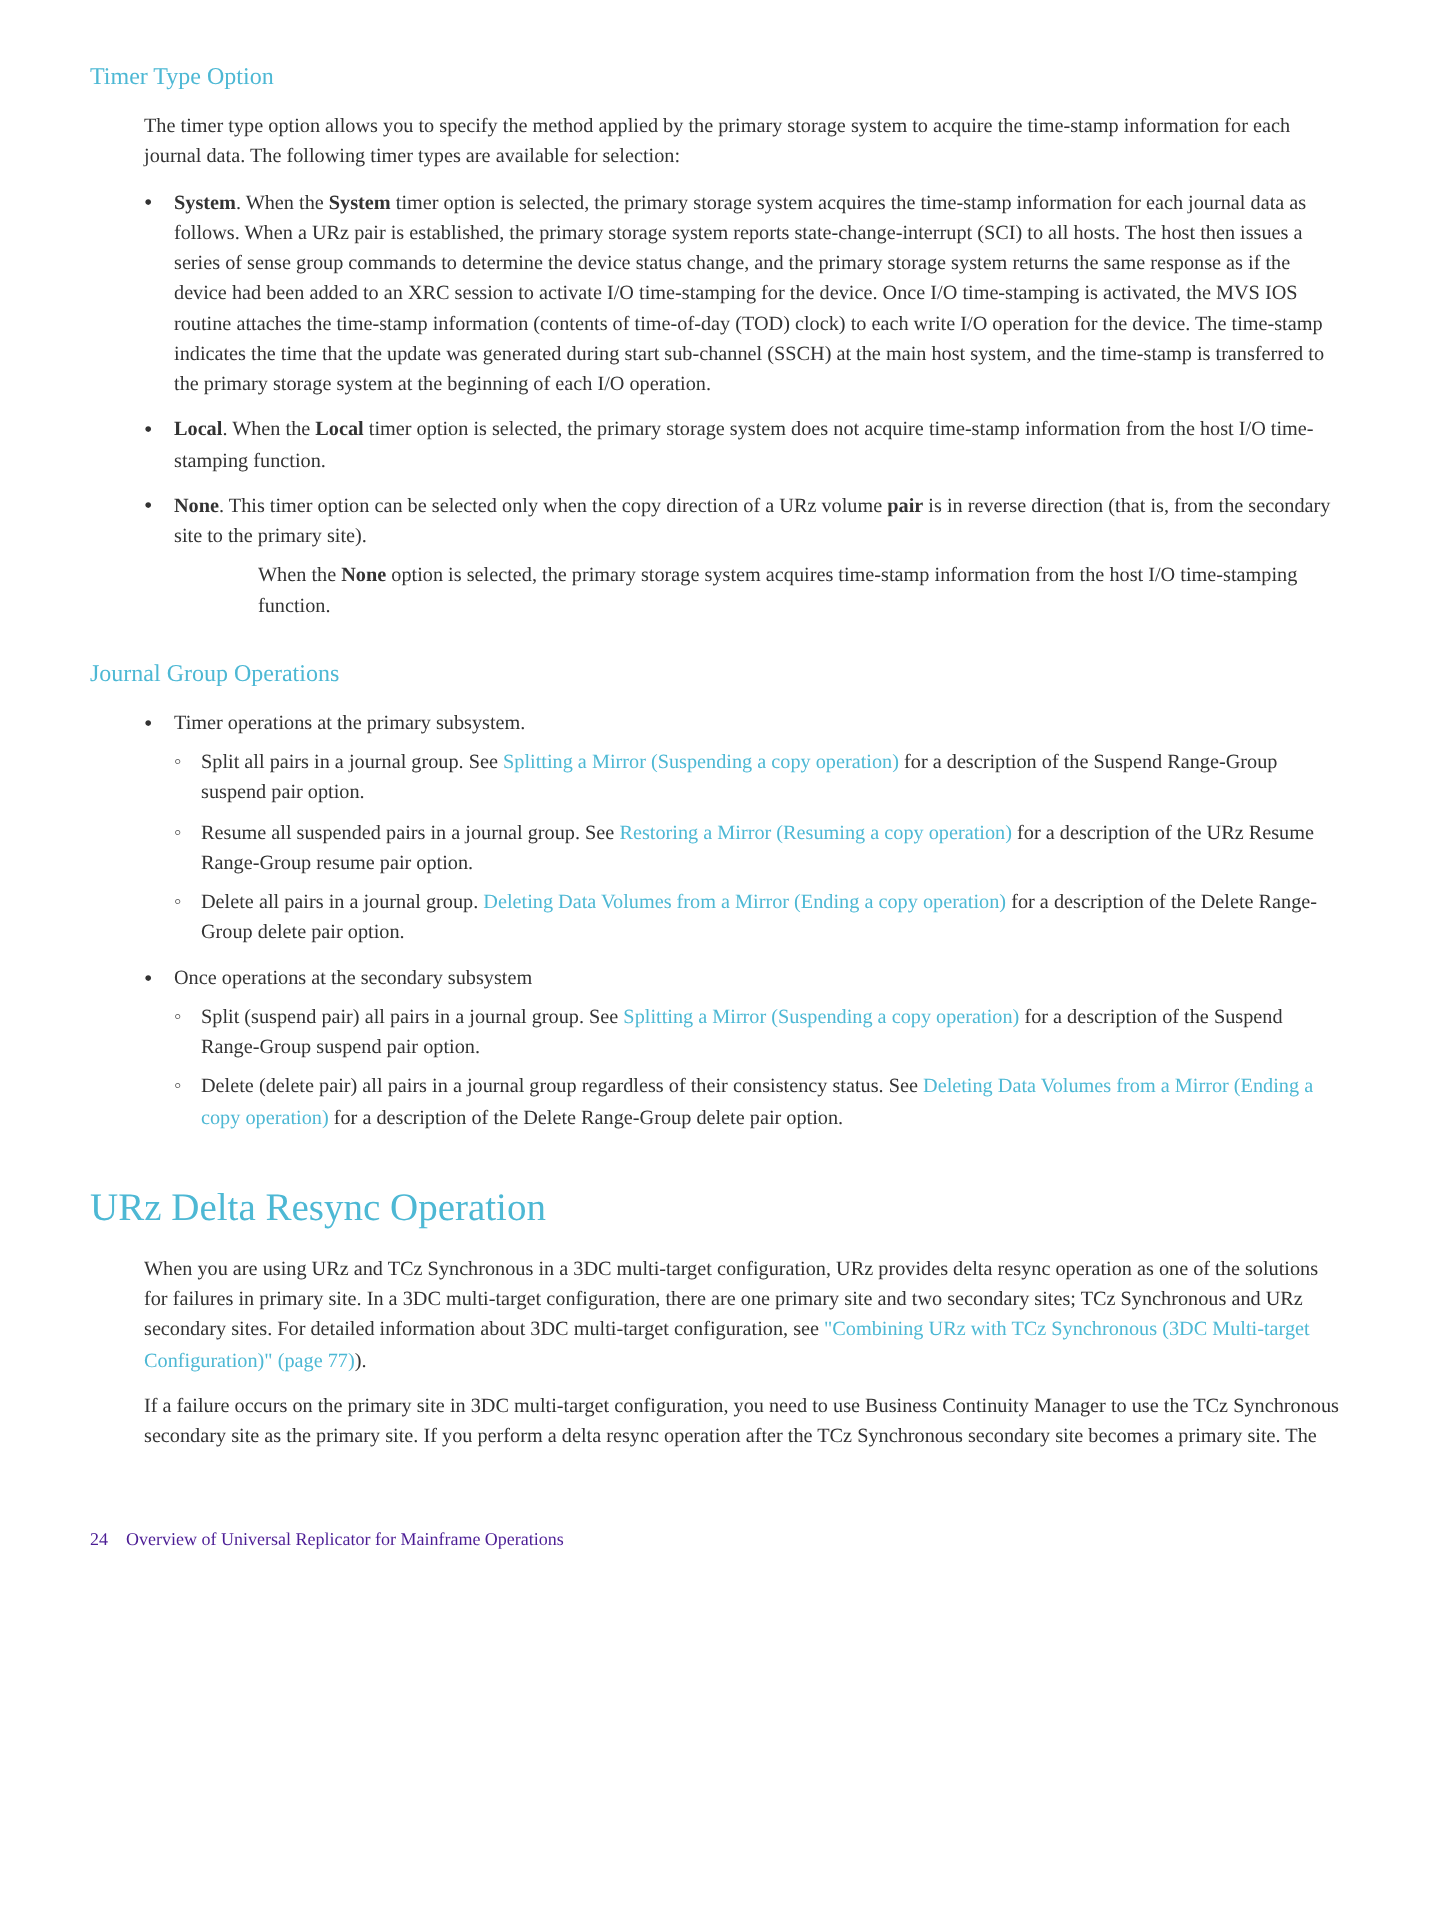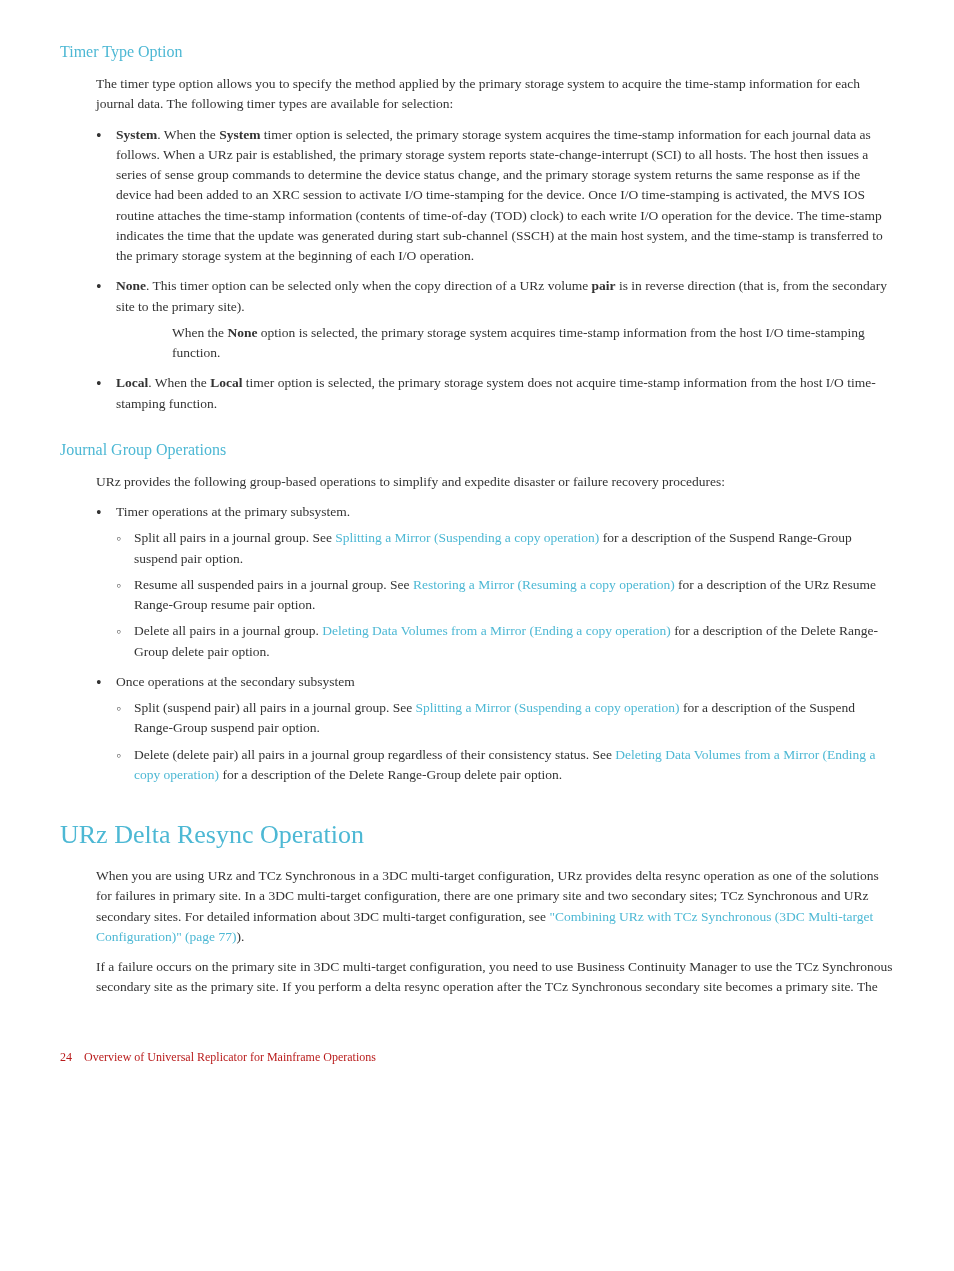--- a/index.html
+++ b/index.html
@@ -92,21 +92,21 @@
 
     strong {
       font-weight: bold;
     }
 
     .footer {
       margin-top: 40px;
       padding-top: 10px;
       border-top: none;
       font-size: 12px;
-      color: #b91c1c;
+      color: #4c1d95;
     }
 
     .none-paragraph {
       margin-left: 56px;
       margin-top: 6px;
     }
   </style>
 </head>
 <body>
 
@@ -114,35 +114,34 @@
   <h2 class="section-heading">Timer Type Option</h2>
   <p class="intro-text">The timer type option allows you to specify the method applied by the primary storage system to acquire the time-stamp information for each journal data. The following timer types are available for selection:</p>
 
   <ul class="bullet-list">
 
     <li>
       <strong>System</strong>. When the <strong>System</strong> timer option is selected, the primary storage system acquires the time-stamp information for each journal data as follows. When a URz pair is established, the primary storage system reports state-change-interrupt (SCI) to all hosts. The host then issues a series of sense group commands to determine the device status change, and the primary storage system returns the same response as if the device had been added to an XRC session to activate I/O time-stamping for the device. Once I/O time-stamping is activated, the MVS IOS routine attaches the time-stamp information (contents of time-of-day (TOD) clock) to each write I/O operation for the device. The time-stamp indicates the time that the update was generated during start sub-channel (SSCH) at the main host system, and the time-stamp is transferred to the primary storage system at the beginning of each I/O operation.
     </li>
 
     <li>
+      <strong>Local</strong>. When the <strong>Local</strong> timer option is selected, the primary storage system does not acquire time-stamp information from the host I/O time-stamping function.
+    </li>
+
+    <li>
       <strong>None</strong>. This timer option can be selected only when the copy direction of a URz volume <strong>pair</strong> is in reverse direction (that is, from the secondary site to the primary site).
       <p class="none-paragraph">
         When the <strong>None</strong> option is selected, the primary storage system acquires time-stamp information from the host I/O time-stamping function.
       </p>
-    </li>
-
-    <li>
-      <strong>Local</strong>. When the <strong>Local</strong> timer option is selected, the primary storage system does not acquire time-stamp information from the host I/O time-stamping function.
     </li>
   </ul>
 </div>
 
 <div class="section">
   <h2 class="section-heading">Journal Group Operations</h2>
-  <p class="intro-text">URz provides the following group-based operations to simplify and expedite disaster or failure recovery procedures:</p>
 
   <ul class="bullet-list">
 
     <li>
       <span>Timer operations at the primary subsystem.</span>
       <ul class="sub-bullet-list">
         <li>
           Split all pairs in a journal group. See <a class="link" href="#">Splitting a Mirror (Suspending a copy operation)</a> for a description of the Suspend Range-Group suspend pair option.
         </li>
         <li>

